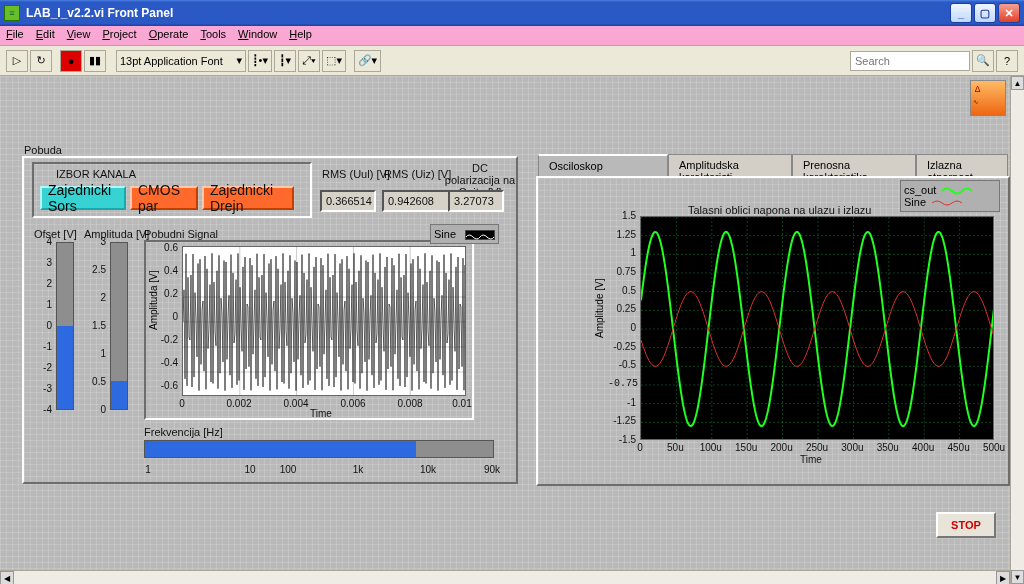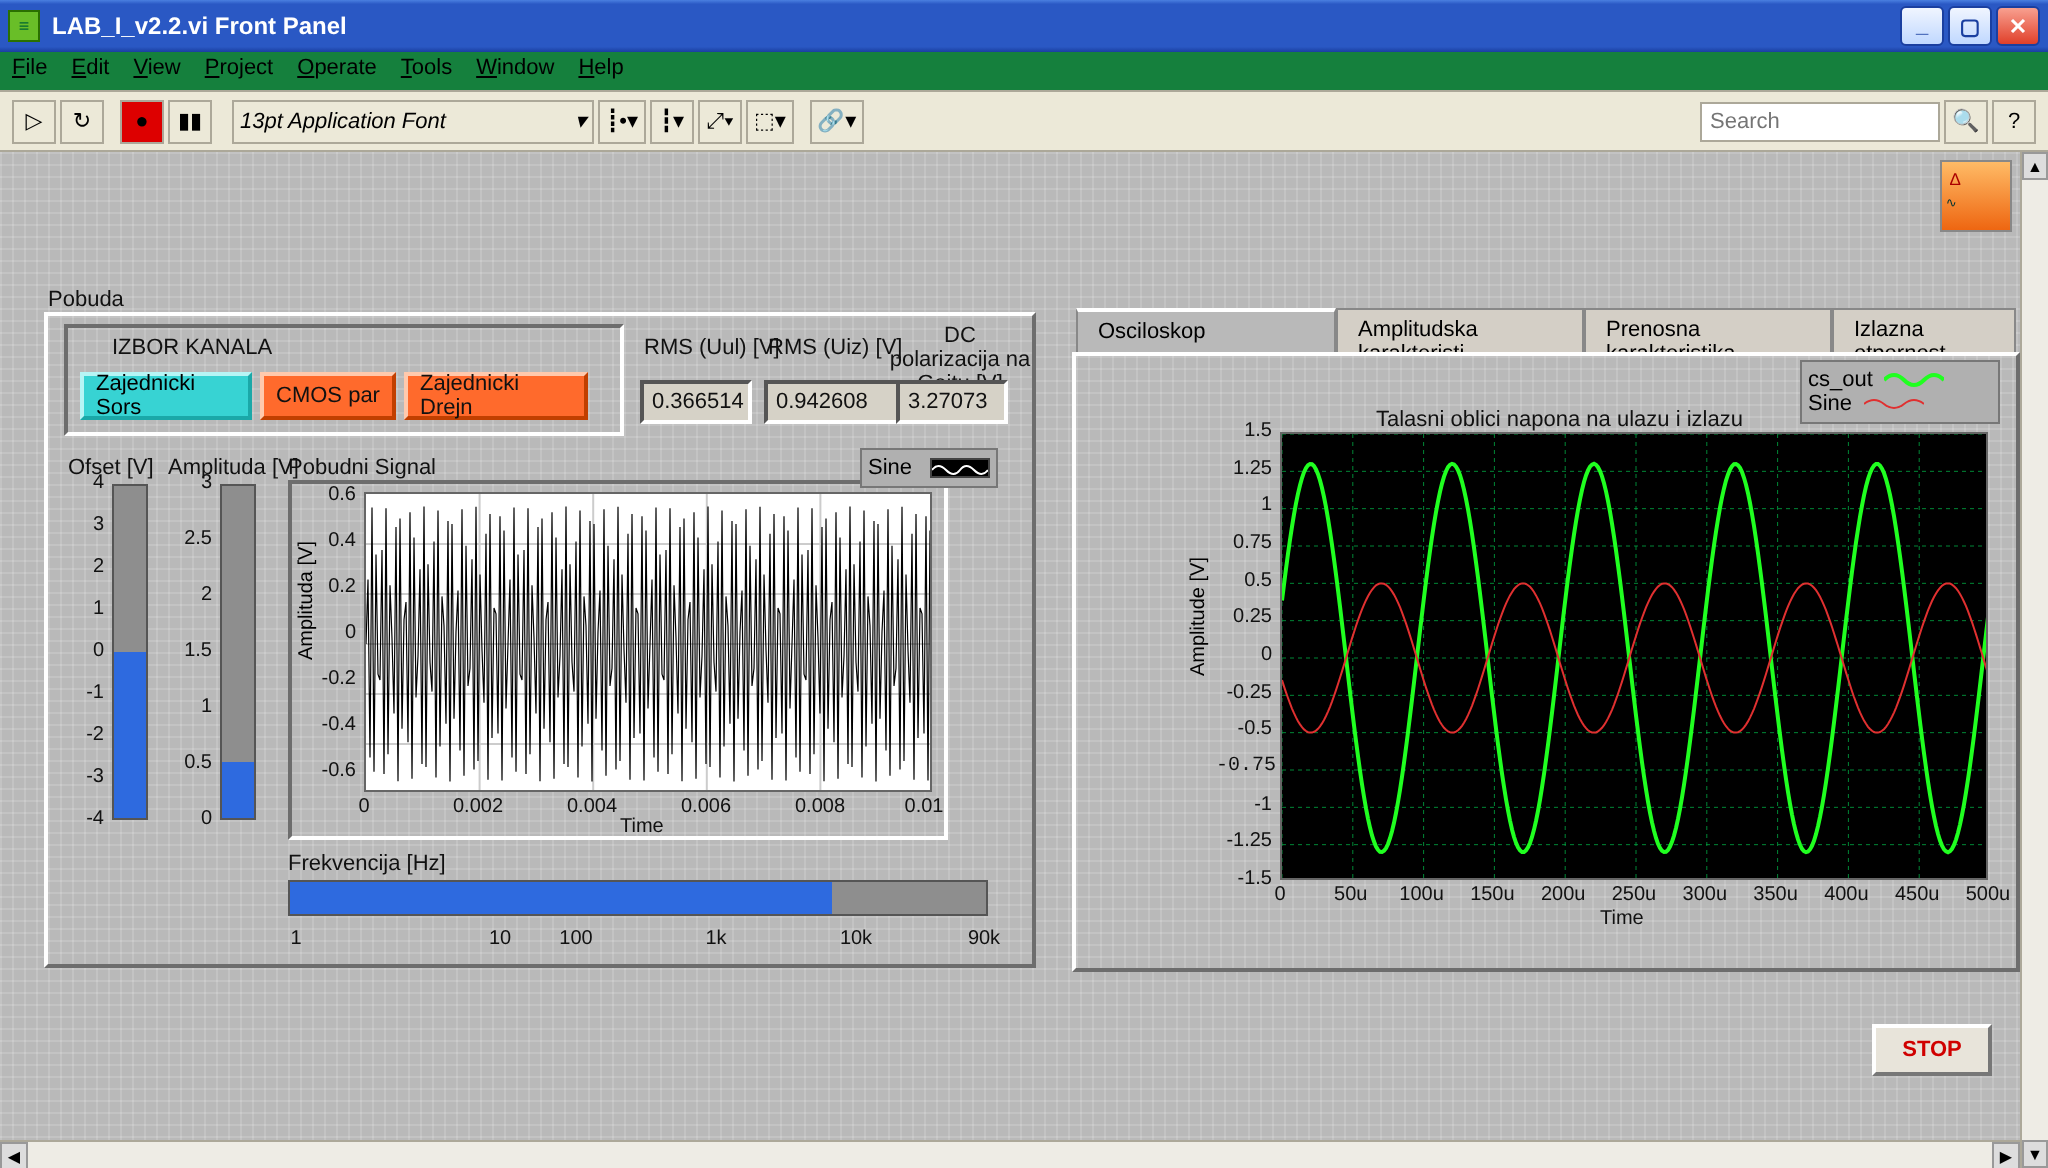--- a/index.html
+++ b/index.html
@@ -28,34 +28,34 @@
   .titlebar .title-text { flex:1; font-size:12px;}
   .titlebar .winbtn {
     width:22px;height:20px;background:linear-gradient(#f0f5ff,#c0d8ff);
     border:1px solid #1a3fa0;border-radius:3px;margin-left:2px;
     display:flex;align-items:center;justify-content:center;color:#1a3fa0;font-weight:bold;
     font-size:11px;
   }
   .titlebar .close {background:linear-gradient(#f8a090,#e0402a);color:white;}
   
   .menubar {
-    background:#15803d;border-bottom:1px solid #aca899;
+    background:#f9a8d4;border-bottom:1px solid #aca899;
     height:20px;padding:2px 6px;display:flex;gap:12px;font-size:11px;text-align:center;
   }
   .menubar span u{text-decoration:underline;}
   
   .toolbar {
     background:#ece9d8;border-bottom:1px solid #aca899;height:30px;
     display:flex;align-items:center;padding:2px 6px;gap:2px;
   }
   .tbtn{
     height:22px;min-width:22px;border:1px solid #aca899;background:#ece9d8;
     display:flex;align-items:center;justify-content:center;font-size:11px;padding:0 3px;
   }
-  .toolbar .font-sel{width:181px;justify-content:space-between;font-style:italic;}
+  .toolbar .font-sel{width:130px;justify-content:space-between;}
   .toolbar .search{
     margin-left:auto;width:120px;height:20px;border:1px solid #aca899;
     background:white;font-size:11px;padding:0 4px;color:#888;
   }
   
   .panel {
     position:relative;
     width:1024px;height:508px;
     background: #b9b9b9;
     background-image:
@@ -74,21 +74,21 @@
     background-size: 6px 6px;
   }
   .lowered-box{
     position:absolute;border:2px solid #6d6d6d;border-right-color:#fff;border-bottom-color:#fff;
     background:transparent;
   }
   .btn-tab{
     height:24px;border:2px solid #777;border-top-color:#eee;border-left-color:#eee;
     background:#d4cfc6;
     display:inline-flex;align-items:center;justify-content:center;padding:0 6px;
-    font-size:11px;
+    font-size:14px;
   }
   .btn-tab.teal{background:#37d3d3;border-color:#1aa8a8;border-top-color:#b6f5f5;border-left-color:#b6f5f5;}
   .btn-tab.orange{background:#ff6a2c;border-color:#c13f00;border-top-color:#ffc9ad;border-left-color:#ffc9ad;color:#111;}
   .numeric-disp{
     border:2px solid #777;border-top-color:#555;border-left-color:#555;
     border-right-color:#fff;border-bottom-color:#fff;
     background:#d6d2c7;height:22px;font-size:11px;
     display:flex;align-items:center;padding:0 4px;color:#111;
   }
   .vslider-track{position:absolute;width:18px;background:#8e8e8e;border:1px solid #555;}

